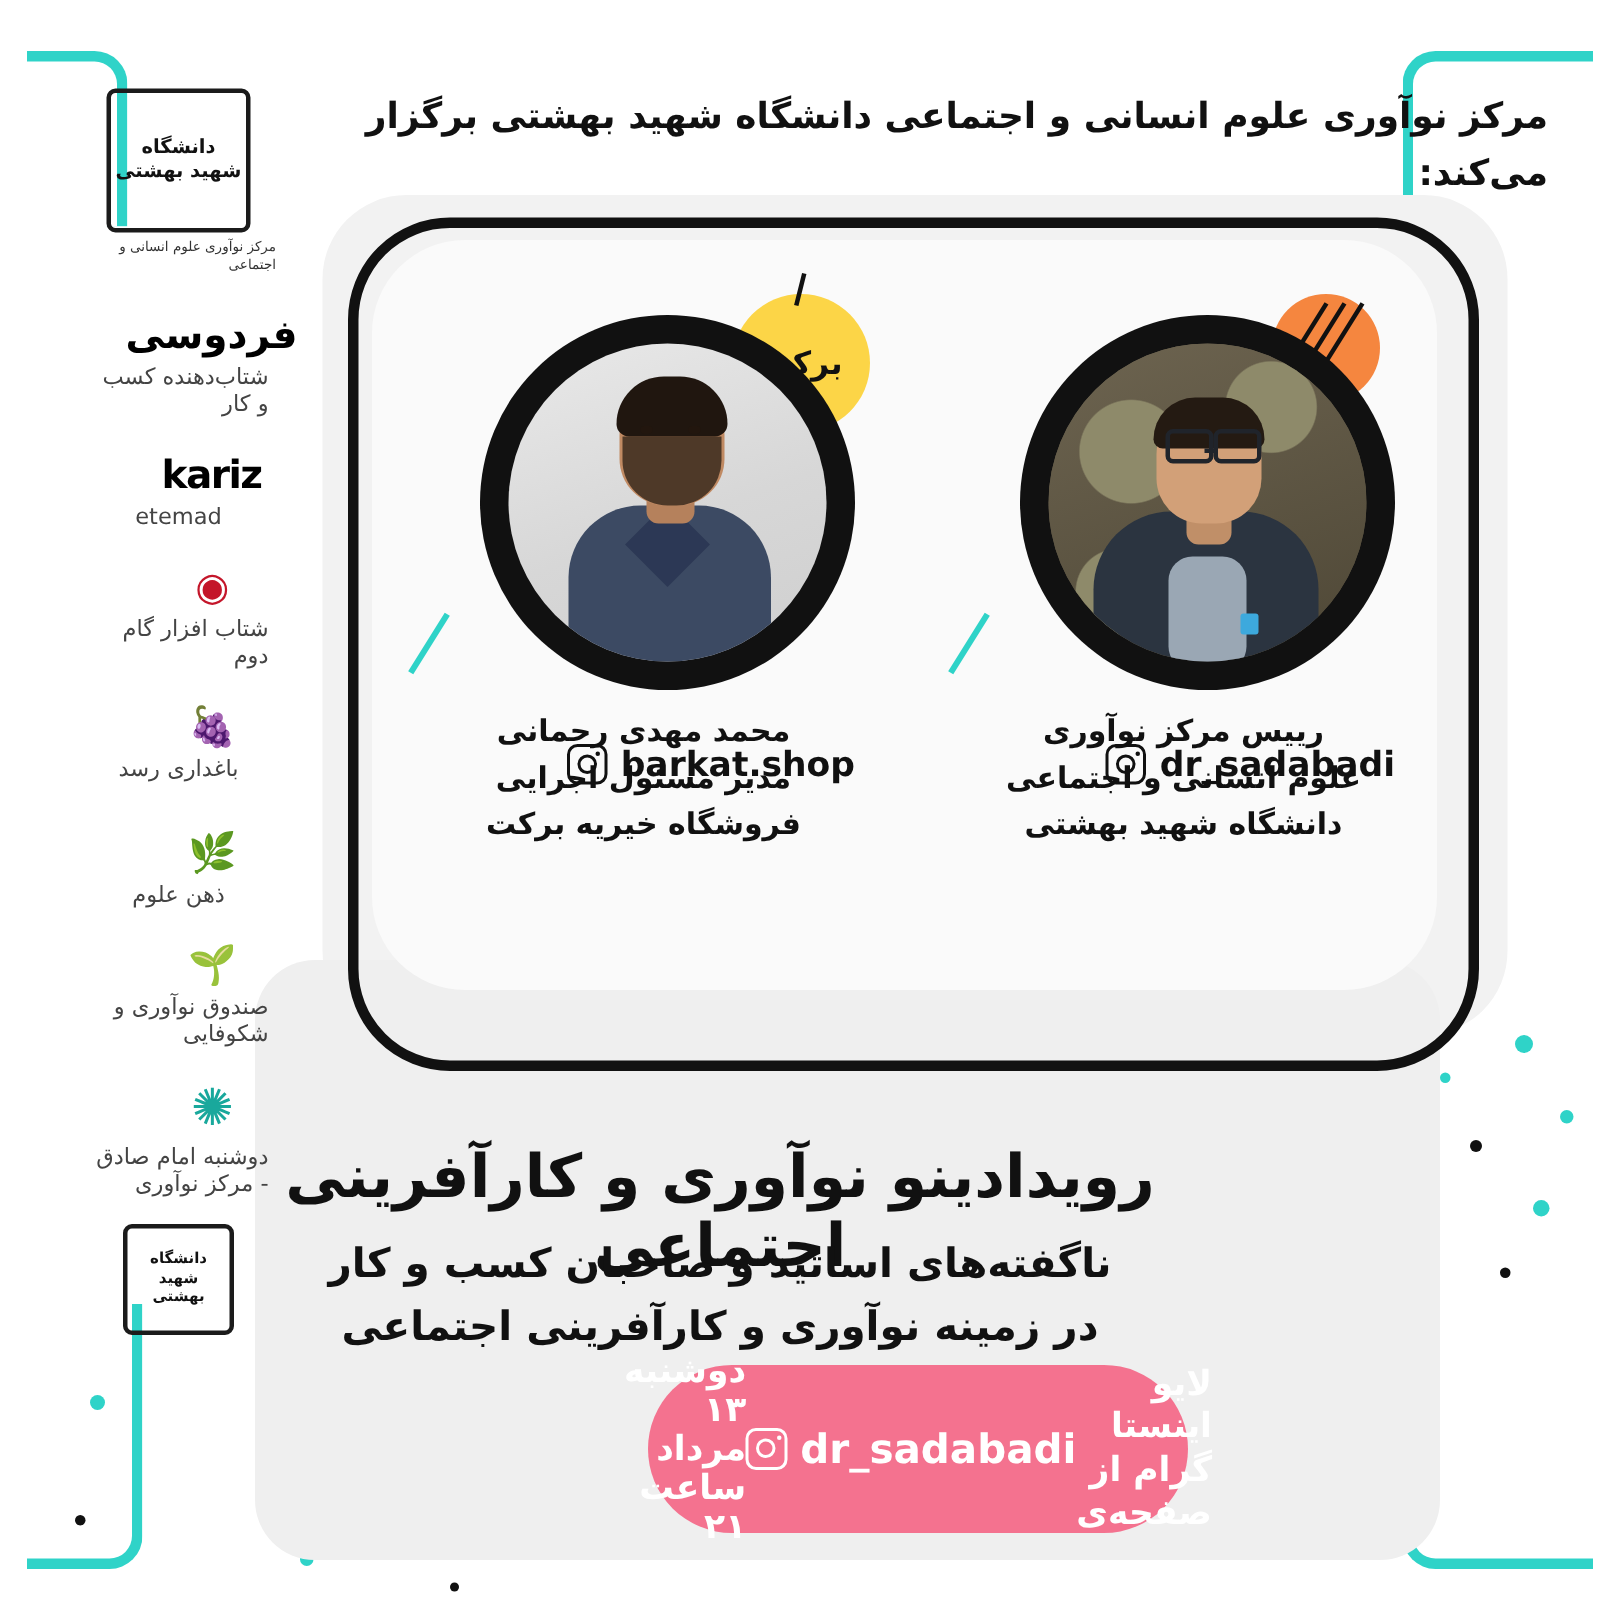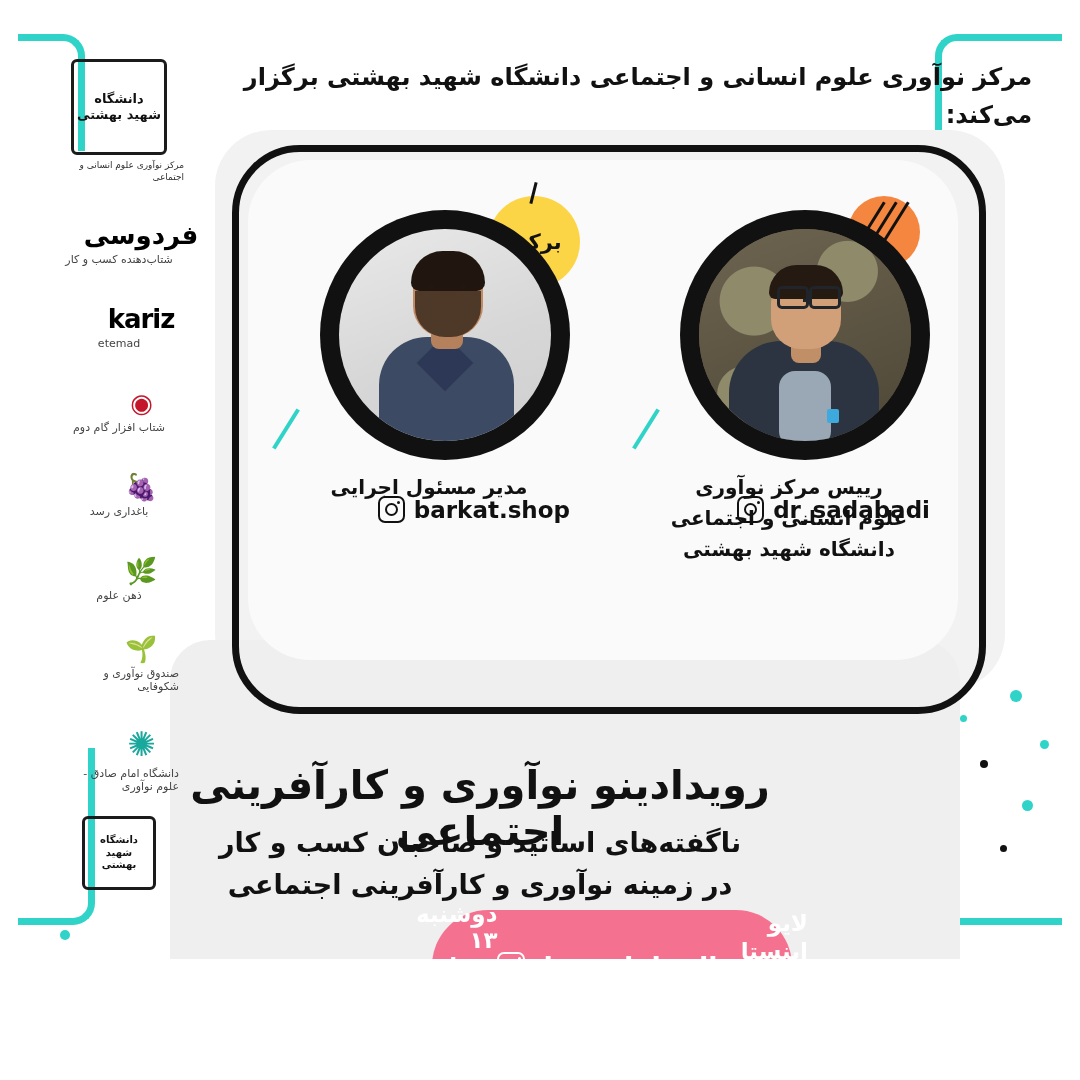--- a/index.html
+++ b/index.html
@@ -3,21 +3,21 @@
 <meta charset="utf-8">
 <style>
   html,body{margin:0;padding:0;}
   body{
     width:1080px;height:1080px;
     background:#ffffff;
     font-family:"DejaVu Sans","Liberation Sans",sans-serif;
     overflow:hidden;
     position:relative;
   }
-  .stage{position:absolute;inset:0;width:1080px;height:959px;overflow:hidden;}
+  .stage{position:absolute;inset:0;width:1080px;height:1080px;overflow:hidden;}
 
   
   .teal-corner-tl{
     position:absolute;left:18px;top:34px;width:60px;height:110px;
     border-right:7px solid #2fd3c8;border-top:7px solid #2fd3c8;
     border-top-right-radius:22px;
   }
   .teal-corner-tr{
     position:absolute;right:18px;top:34px;width:120px;height:160px;
     border-left:7px solid #2fd3c8;border-top:7px solid #2fd3c8;
@@ -77,21 +77,21 @@
     letter-spacing:0px;text-align:center;padding:3px;box-sizing:border-box;
   }
   .logo-cap{font-size:9px;color:#333;margin-top:5px;line-height:1.3;max-width:130px;}
   .logo-sm{
     width:120px;height:74px;display:flex;flex-direction:column;
     align-items:center;justify-content:center;
   }
   .logo-sm .mark{
     font-size:26px;font-weight:bold;letter-spacing:-1px;margin-left:44px;
   }
-  .logo-sm .sub{font-size:11px;color:#444;margin-top:3px;}
+  .logo-sm .sub{font-size:15px;color:#444;margin-top:3px;}
 
   
   .speaker{position:absolute;text-align:center;direction:rtl;}
   .photo-ring{
     width:250px;height:250px;border-radius:50%;
     background:#111;display:flex;align-items:center;justify-content:center;
     box-sizing:border-box;
   }
   .photo-inner{
     width:212px;height:212px;border-radius:50%;overflow:hidden;position:relative;
@@ -265,21 +265,21 @@
       <div class="sub">ذهن علوم</div>
     </div>
 
     <div class="logo-sm">
       <div class="mark" style="color:#3f8f3a;">🌱</div>
       <div class="sub">صندوق نوآوری و شکوفایی</div>
     </div>
 
     <div class="logo-sm" style="height:96px;">
       <div class="mark" style="color:#19a89c;font-size:34px;">✺</div>
-      <div class="sub">دانشگاه امام صادق - علوم نوآوری</div>
+      <div class="sub">دوشنبه امام صادق - مرکز نوآوری</div>
     </div>
 
     <div class="logo-sm">
       <div class="logo-stamp" style="width:74px;height:74px;font-size:10px;">دانشگاه شهید بهشتی</div>
     </div>
   </div>
 
   <div class="card-white"></div>
   <div class="card-outline"></div>
 
@@ -306,21 +306,23 @@
         <div class="p1-eye l"></div>
         <div class="p1-eye r"></div>
       </div>
     </div>
     <div class="tick" style="left:-4px;top:196px;"></div>
     <div class="handle" style="margin-top:36px;">
       <span class="ig-icon"></span>
       <span>barkat.shop</span>
     </div>
     <div class="sp-lines">
+      <div>محمد مهدی رحمانی</div>
       <div>مدیر مسئول اجرایی</div>
+      <div>فروشگاه خیریه برکت</div>
     </div>
   </div>
 
   <div class="speaker" style="left:648px;top:210px;width:282px;">
     <div class="photo-ring">
       <div class="photo-inner p2-bg">
         <div class="p2-wall"></div>
         <div class="p2-body"></div>
         <div class="p2-shirt"></div>
         <div class="p2-neck"></div>

